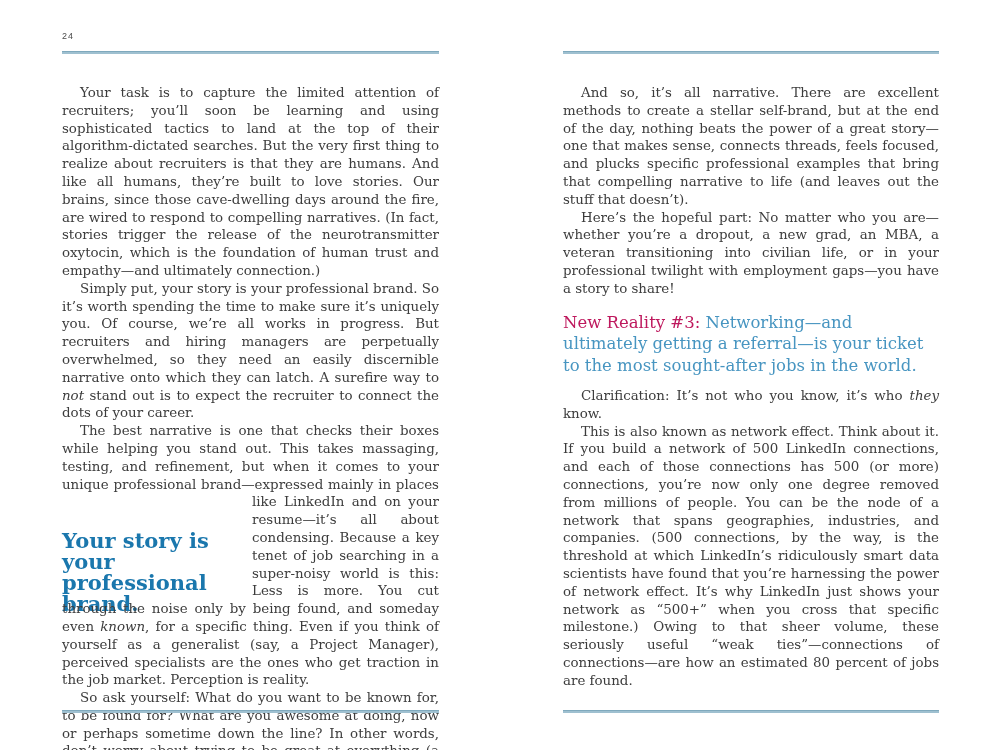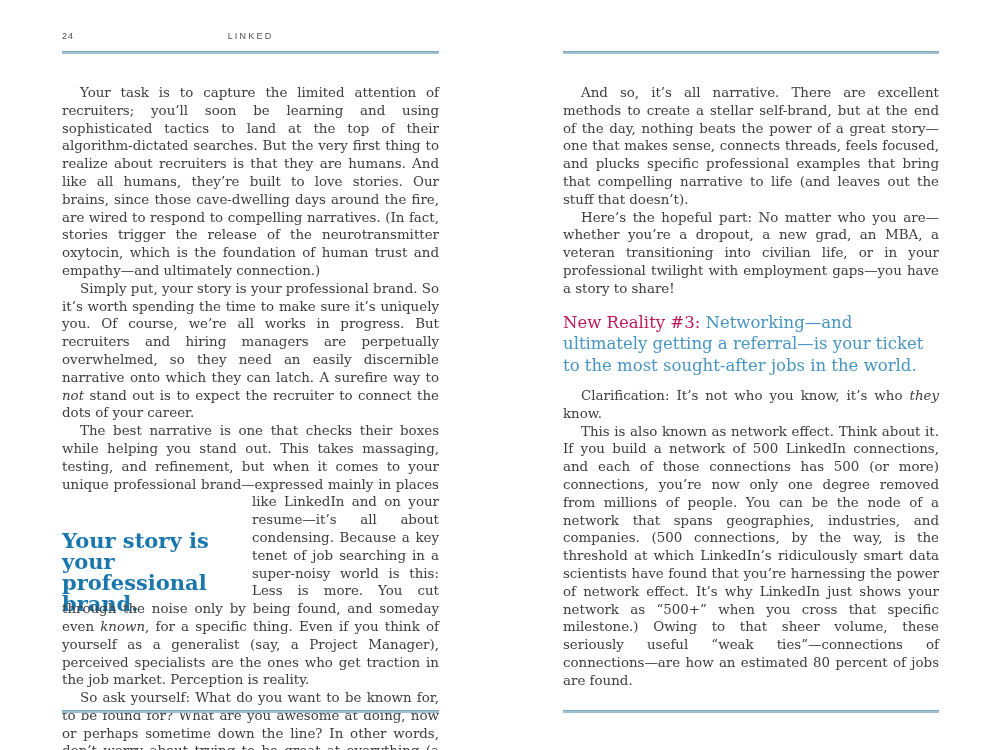--- a/index.html
+++ b/index.html
@@ -70,21 +70,20 @@
   .reality-heading .rest { color: #4795c1; margin-top: 48px; }
 </style>
 </head>
 <body>
 
 <div class="spread">
 
   <section class="page page-left">
     <div class="running-head">
       <span class="pageno pageno-left">24</span>
-      <span class="head-title">LINKED</span>
     </div>
     <div class="head-rule"></div>
     <div class="body-text">
         <p class="para indent"><span class="">Your task is to capture the limited attention of recruiters; you’ll soon be learning and using sophisticated tactics to land at the top of their algorithm-dictated searches. But the very first thing to realize about recruiters is that they are humans. And like all humans, they’re built to love stories. Our brains, since those cave-dwelling days around the fire, are wired to respond to compelling narratives. (In fact, stories trigger the release of the neurotransmitter oxytocin, which is the foundation of human trust and empathy—and ultimately connection.)</span></p>
         <p class="para indent"><span class="">Simply put, your story is your professional brand. So it’s worth spending the time to make sure it’s uniquely you. Of course, we’re all works in progress. But recruiters and hiring managers are perpetually overwhelmed, so they need an easily discernible narrative onto which they can latch. A surefire way to </span><span class="italic">not</span><span class=""> stand out is to expect the recruiter to connect the dots of your career.</span></p>
         <p class="para indent"><span class="">The best narrative is one that checks their boxes while helping you stand out. This takes massaging, testing, and refinement, but when it comes to your unique professional brand—expressed </span><span class="pullquote"><span>Your story is your professional brand.</span></span><span class="">mainly in places like LinkedIn and on your resume—it’s all about condensing. Because a key tenet of job searching in a super-noisy world is this: Less is more. You cut through the noise only by being found, and someday even </span><span class="italic">known</span><span class="">, for a specific thing. Even if you think of yourself as a generalist (say, a Project Manager), perceived specialists are the ones who get traction in the job market. Perception is reality.</span></p>
         <p class="para indent"><span class="">So ask yourself: What do you want to be known for, to be found for? What are you awesome at doing, now or perhaps sometime down the line? In other words, don’t worry about trying to be great at everything (a pretty unrealistic goal to begin with—after all, there’s only one LeBron James!). Instead, you want to pick a lane</span></p>
       </div>
     <div class="foot-rule"></div>
   </section>

